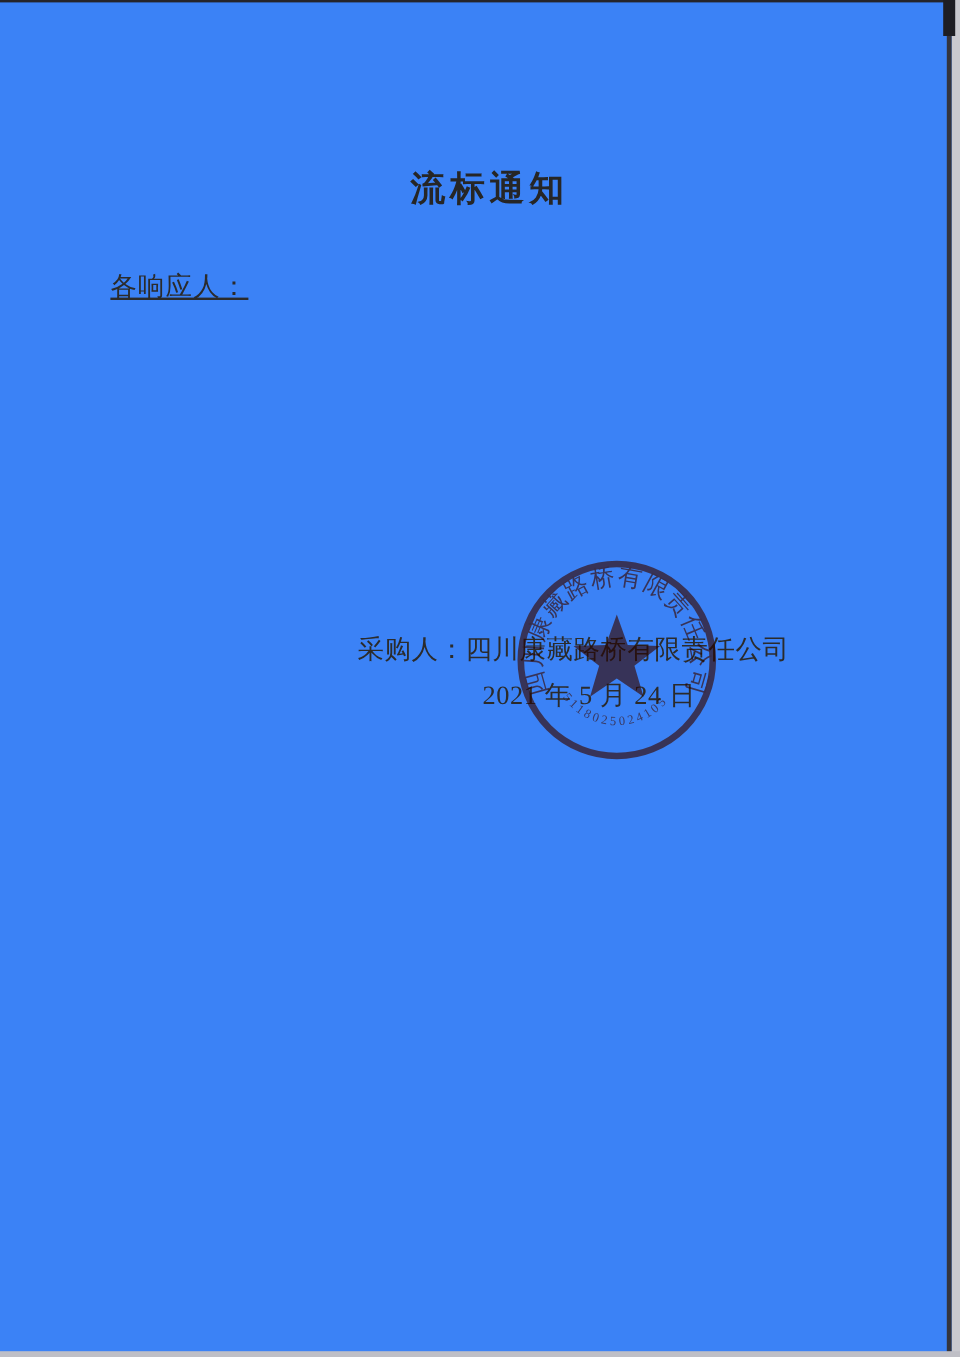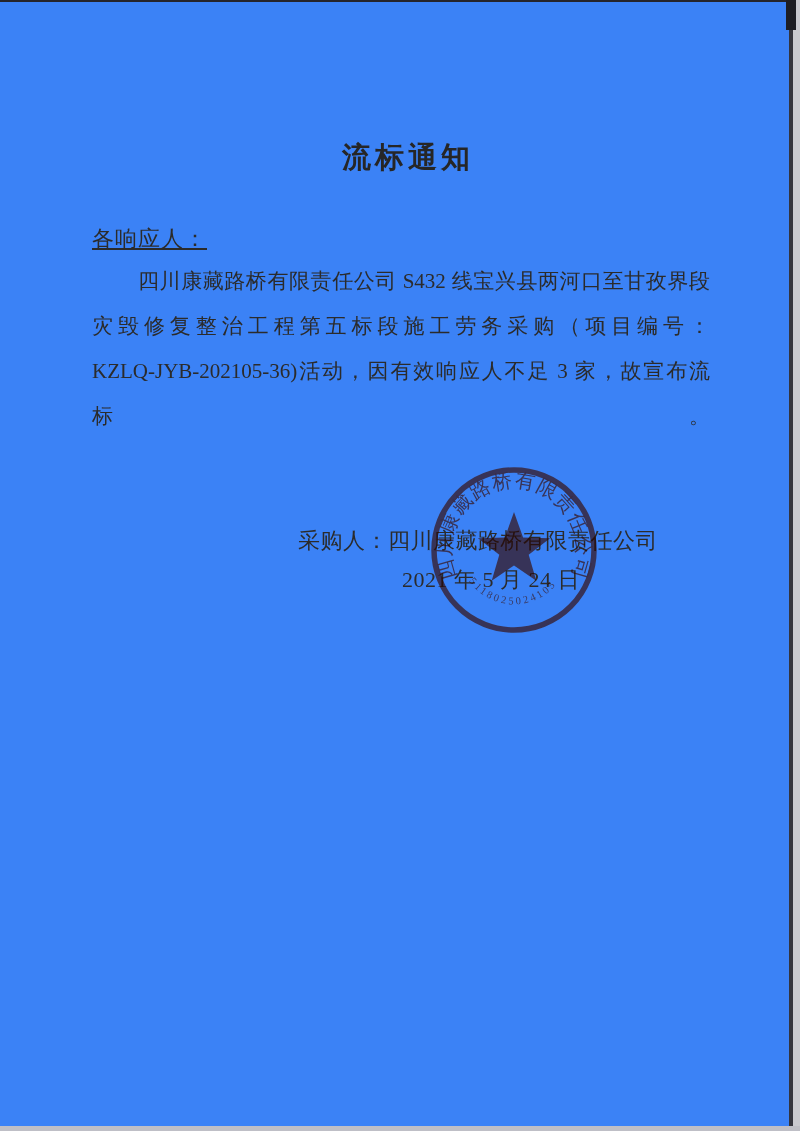--- a/index.html
+++ b/index.html
@@ -61,25 +61,20 @@
   <div class="edge-top"></div>
   <div class="edge-right-strip"></div>
   <div class="edge-right-line"></div>
   <div class="edge-right-hook"></div>
   <div class="edge-bottom"></div>
 
   <div class="doc-title">流标通知</div>
 
   <div class="salutation">各响应人：</div>
 
-  <div class="body-block">
-    <div class="body-line indent">四川康藏路桥有限责任公司 S432 线宝兴县两河口至甘孜界段</div>
-    <div class="body-line">灾毁修复整治工程第五标段施工劳务采购（项目编号：</div>
-    <div class="body-line">KZLQ-JYB-202105-36)活动，因有效响应人不足 3 家，故宣布流标。</div>
-  </div>
 
   <div class="sig-purchaser">采购人：四川康藏路桥有限责任公司</div>
   <div class="sig-date">2021 年 5 月 24 日</div>
 
   <svg class="seal-svg" width="800" height="1131" viewBox="0 0 800 1131">
     <defs>
       <path id="sealArcTop" d="M 457 577 A 63 63 0 1 1 571 577" fill="none"></path>
       <path id="sealArcBottom" d="M 469 581 A 55 55 0 0 0 559 581" fill="none"></path>
     </defs>
 

